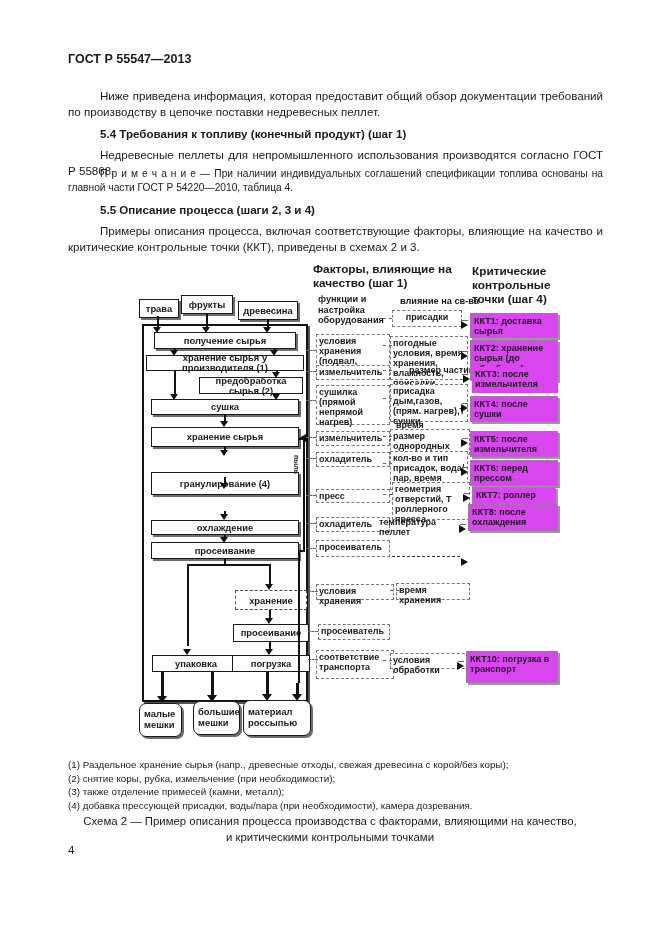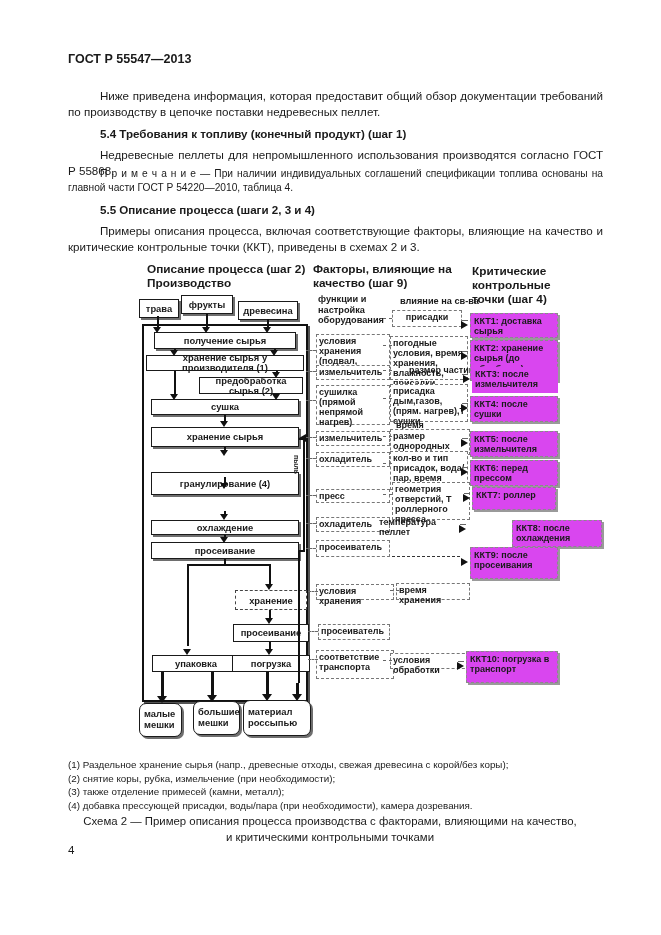--- a/index.html
+++ b/index.html
@@ -60,25 +60,21 @@
   <div class="abs body-text indent" style="left:68px;top:147px;width:535px;">Недревесные пеллеты для непромышленного использования производятся согласно ГОСТ Р 55868.</div>
 
   <div class="abs small indent" style="left:68px;top:167px;width:535px;text-align:justify;">П р и м е ч а н и е  —  При наличии индивидуальных соглашений спецификации топлива основаны на главной части ГОСТ Р 54220—2010, таблица 4.</div>
 
   <div class="abs body-text bold" style="left:100px;top:202px;width:503px;text-align:left;">5.5 Описание процесса (шаги 2, 3 и 4)</div>
 
   <div class="abs body-text indent" style="left:68px;top:223px;width:535px;">Примеры описания процесса, включая соответствующие факторы, влияющие на качество и критические контрольные точки (ККТ), приведены в схемах 2 и 3.</div>
 
   <div class="abs" id="diagram" style="left:0;top:0;width:661px;height:935px;">
 
-    <div class="abs colhead" style="left:147px;top:262px;width:165px;">
-      <div>Описание процесса (шаг 2)</div>
-      <div>Производство</div>
-    </div>
-    <div class="abs colhead" style="left:313px;top:262px;width:145px;">Факторы, влияющие на качество (шаг 9)</div>
+    <div class="abs colhead" style="left:313px;top:262px;width:145px;">Факторы, влияющие на качество (шаг 1)</div>
     <div class="abs colhead" style="left:472px;top:264px;width:105px;">Критические контрольные точки (шаг 4)</div>
     <div class="abs subhead" style="left:318px;top:294px;width:80px;">функции и настройка оборудования</div>
     <div class="abs subhead" style="left:400px;top:296px;width:80px;">влияние на св-ва топлива</div>
 
     <div class="abs pbox" style="left:139px;top:299px;width:40px;height:19px;">трава</div>
     <div class="abs pbox" style="left:181px;top:295px;width:52px;height:19px;">фрукты</div>
     <div class="abs pbox" style="left:238px;top:301px;width:60px;height:19px;">древесина</div>
 
     <div class="abs frame" style="left:142px;top:324px;width:166px;height:378px;"></div>
 
@@ -127,22 +123,21 @@
     <div class="abs midbox" style="left:396px;top:583px;width:74px;height:17px;">время хранения</div>
     <div class="abs midbox" style="left:390px;top:653px;width:80px;height:16px;">условия обработки</div>
 
     <div class="abs kktbox" style="left:470px;top:313px;width:88px;height:25px;">ККТ1: доставка сырья</div>
     <div class="abs kktbox" style="left:470px;top:340px;width:88px;height:41px;">ККТ2: хранение сырья (до обработки)</div>
     <div class="abs kktbox" style="left:472px;top:367px;width:86px;height:26px;border-style:none;box-shadow:none;">ККТ3: после измельчителя</div>
     <div class="abs kktbox" style="left:470px;top:396px;width:88px;height:26px;">ККТ4: после сушки</div>
     <div class="abs kktbox" style="left:470px;top:431px;width:88px;height:26px;">ККТ5: после измельчителя</div>
     <div class="abs kktbox" style="left:470px;top:460px;width:88px;height:26px;">ККТ6: перед прессом</div>
     <div class="abs kktbox" style="left:472px;top:487px;width:84px;height:23px;">ККТ7: роллер</div>
-    <div class="abs kktbox" style="left:468px;top:520px;width:90px;height:27px;margin-left:44px;">ККТ8: после охлаждения</div>
-    <div class="abs kktbox" style="left:470px;top:547px;width:88px;height:32px;">ККТ9: после просеивания</div>
+    <div class="abs kktbox" style="left:468px;top:504px;width:90px;height:27px;">ККТ8: после охлаждения</div>
     <div class="abs kktbox" style="left:466px;top:651px;width:92px;height:32px;">ККТ10: погрузка в транспорт</div>
   <div class="ln" style="left: 157px; top: 316px; width: 2px; height: 12px;"></div>
       <div class="ln" style="left: 206px; top: 314px; width: 2px; height: 14px;"></div>
       <div class="ln" style="left: 267px; top: 319px; width: 2px; height: 9px;"></div>
       <div class="ln" style="left: 174px; top: 349px; width: 2px; height: 3px;"></div>
       <div class="ln" style="left: 274px; top: 349px; width: 2px; height: 3px;"></div>
       <div class="ln" style="left: 174px; top: 371px; width: 2px; height: 24px;"></div>
       <div class="ln" style="left: 276px; top: 371px; width: 2px; height: 3px;"></div>
       <div class="ln" style="left: 224px; top: 415px; width: 2px; height: 8px;"></div>
       <div class="ln" style="left: 224px; top: 447px; width: 2px; height: 5px;"></div>

